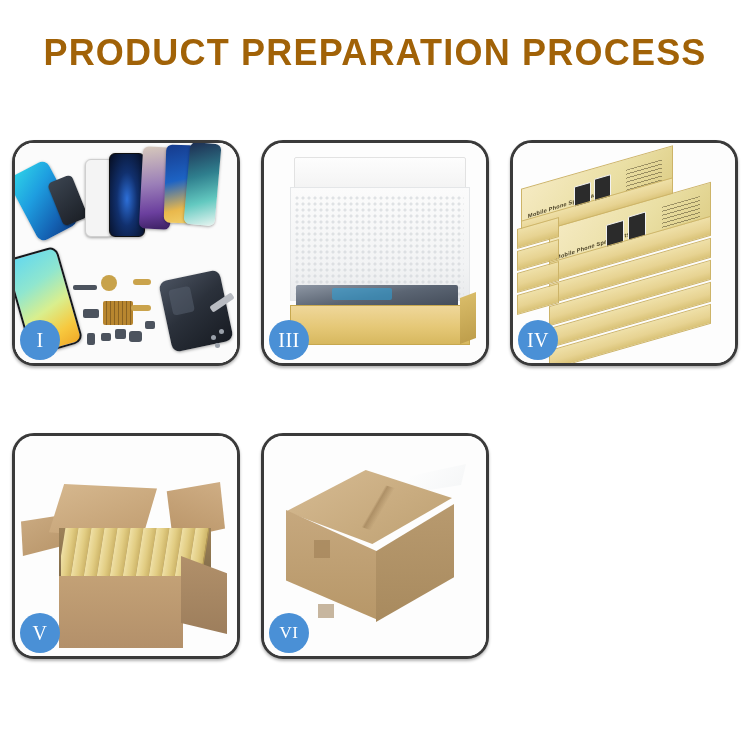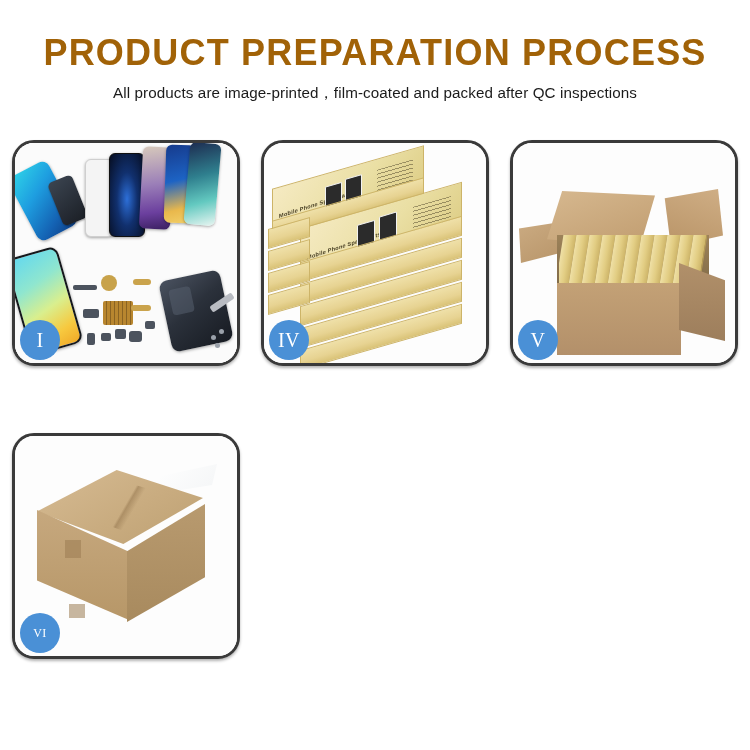--- a/index.html
+++ b/index.html
@@ -76,21 +76,21 @@
     background: #4a90d6;
     color: #ffffff;
     display: flex;
     align-items: center;
     justify-content: center;
     font-family: "Liberation Serif", serif;
     font-size: 20px;
     letter-spacing: .5px;
     z-index: 40;
   }
-  .step-badge.wide { font-size: 12px; }
+  .step-badge.wide { font-size: 17px; }
 
   
   .p1-bg { position:absolute; inset:0; background:#fbfbfb; }
   .scr {
     position: absolute;
     border-radius: 7px;
     box-shadow: 0 1px 3px rgba(0,0,0,.35);
   }
   .scr-blue {
     left: 6px; top: 22px; width: 44px; height: 72px;
@@ -327,21 +327,20 @@
     position:absolute; left:140px; top:28px; width:62px; height:30px;
     background: linear-gradient(135deg, rgba(255,255,255,.85), rgba(235,238,240,.5));
     clip-path: polygon(10% 40%, 100% 0, 92% 70%, 0 100%);
   }
 </style>
 </head>
 <body>
 
 <div id="header">
   <div id="page-title">PRODUCT PREPARATION PROCESS</div>
-  <div id="page-subtitle">All products are image-printed，film-coated and packed after QC inspections</div>
 </div>
 
 <div id="steps-grid">
 
   <div class="step-panel">
     <div class="panel-stage">
       <div class="p1-bg"></div>
       <div class="scr scr-blue">
         <div class="scr-blue-i"></div>
       </div>
@@ -366,20 +365,31 @@
       <div class="part" style="left:130px; top:178px; width:10px; height:8px;"></div>
       <div class="part screw" style="left:196px; top:192px; width:5px; height:5px;"></div>
       <div class="part screw" style="left:204px; top:186px; width:5px; height:5px;"></div>
       <div class="part screw" style="left:200px; top:200px; width:5px; height:5px;"></div>
       <div class="part" style="left:194px; top:156px; width:26px; height:7px; background:#b9bcc2; transform:rotate(-34deg);"></div>
     </div>
     <div class="step-badge">I</div>
   </div>
 
 
+  <div class="step-panel">
+    <div class="panel-stage">
+      <div class="b3-lidback"></div>
+      <div class="b3-interior"></div>
+      <div class="b3-foam"></div>
+      <div class="b3-product"></div>
+      <div class="b3-front"></div>
+      <div class="b3-sideR"></div>
+    </div>
+    <div class="step-badge">III</div>
+  </div>
 
   <div class="step-panel">
     <div class="panel-stage">
 
       <div class="yb-top" style="left:8px; top:24px; width:150px; height:46px; transform:skewY(-16deg);">
         <div class="yb-label" style="left:6px; top:24px; transform:rotate(-2deg);">Mobile Phone Spare Parts</div>
         <div class="yb-phone" style="left:52px; top:12px; width:15px; height:22px;"></div>
         <div class="yb-phone" style="left:72px; top:10px; width:15px; height:22px;"></div>
         <div class="yb-lines" style="left:104px; top:10px; width:36px; height:22px;"></div>
       </div>

